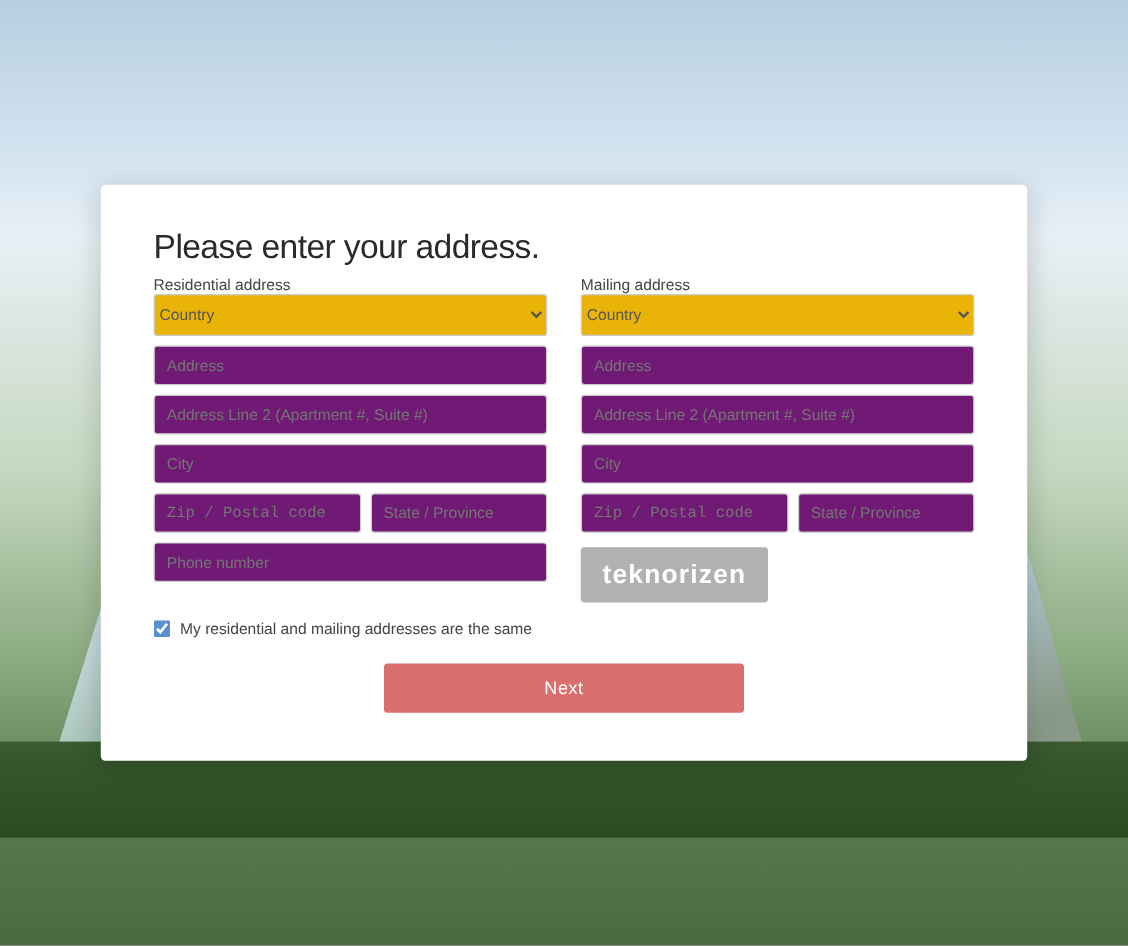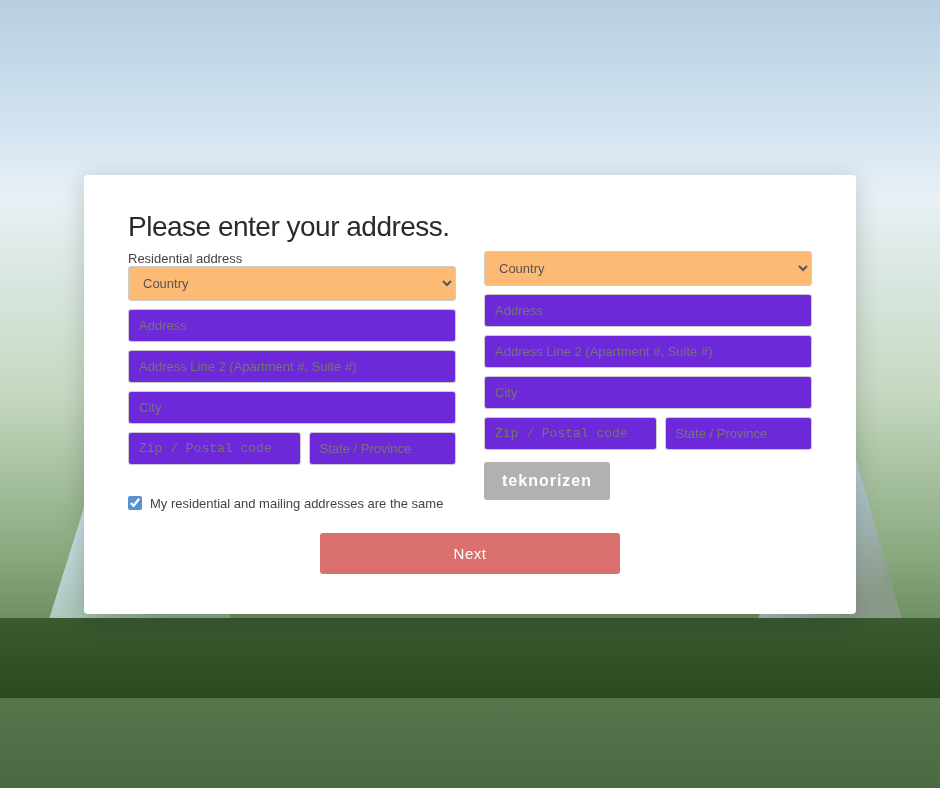--- a/index.html
+++ b/index.html
@@ -120,32 +120,32 @@
     }
 
     .form-input {
       width: 100%;
       padding: 8px 10px;
       border: 1px solid #cccccc;
       border-radius: 3px;
       font-size: 13px;
       color: #aaaaaa;
       outline: none;
-      background: #6d28d9;
+      background: #701a75;
     }
 
     .form-select {
       width: 100%;
-      padding: 8px 10px;
+      padding: 8px 0;
       border: 1px solid #cccccc;
       border-radius: 3px;
       font-size: 13px;
       color: #555555;
       outline: none;
-      background: #fdba74;
+      background: #eab308;
       appearance: auto;
       cursor: pointer;
     }
 
     .form-row {
       display: flex;
       gap: 8px;
       margin-bottom: 8px;
     }
 
@@ -232,28 +232,32 @@
 
       <div class="form-group">
         <input type="text" class="form-input" placeholder="City" style="">
       </div>
 
       <div class="form-row">
         <input type="text" class="form-input zip-input" placeholder="Zip / Postal code" style="">
         <input type="text" class="form-input state-input" placeholder="State / Province" style="">
       </div>
 
+      <div class="form-group">
+        <input type="text" class="form-input" placeholder="Phone number" style="">
+      </div>
 
       <div class="checkbox-row">
         <input type="checkbox" id="same-address" checked="" style="">
         <label for="same-address" class="checkbox-label">My residential and mailing addresses are the same</label>
       </div>
     </div>
 
     <div class="form-column">
+      <p class="section-label">Mailing address</p>
 
       <div class="form-group">
         <select class="form-select">
           <option value="">Country</option>
           <option value="us">United States</option>
           <option value="uk">United Kingdom</option>
           <option value="ca">Canada</option>
           <option value="au">Australia</option>
         </select>
       </div>
@@ -269,21 +273,21 @@
       <div class="form-group">
         <input type="text" class="form-input" placeholder="City" style="">
       </div>
 
       <div class="form-row">
         <input type="text" class="form-input zip-input" placeholder="Zip / Postal code" style="">
         <input type="text" class="form-input state-input" placeholder="State / Province" style="">
       </div>
 
       <div style="position:relative; margin-top: 12px;">
-        <div style="background: rgba(155,155,155,0.78); color:#fff; font-size:16px; font-weight:bold; padding:10px 18px; border-radius:3px; letter-spacing:1px; display:inline-block; pointer-events:none;">teknorizen</div>
+        <div style="background: rgba(155,155,155,0.78); color:#fff; font-size:22px; font-weight:bold; padding:10px 18px; border-radius:3px; letter-spacing:1px; display:inline-block; pointer-events:none;">teknorizen</div>
       </div>
     </div>
 
   </div>
 
   <div class="next-button-row">
     <button class="next-button">Next</button>
   </div>
 </div>
 

